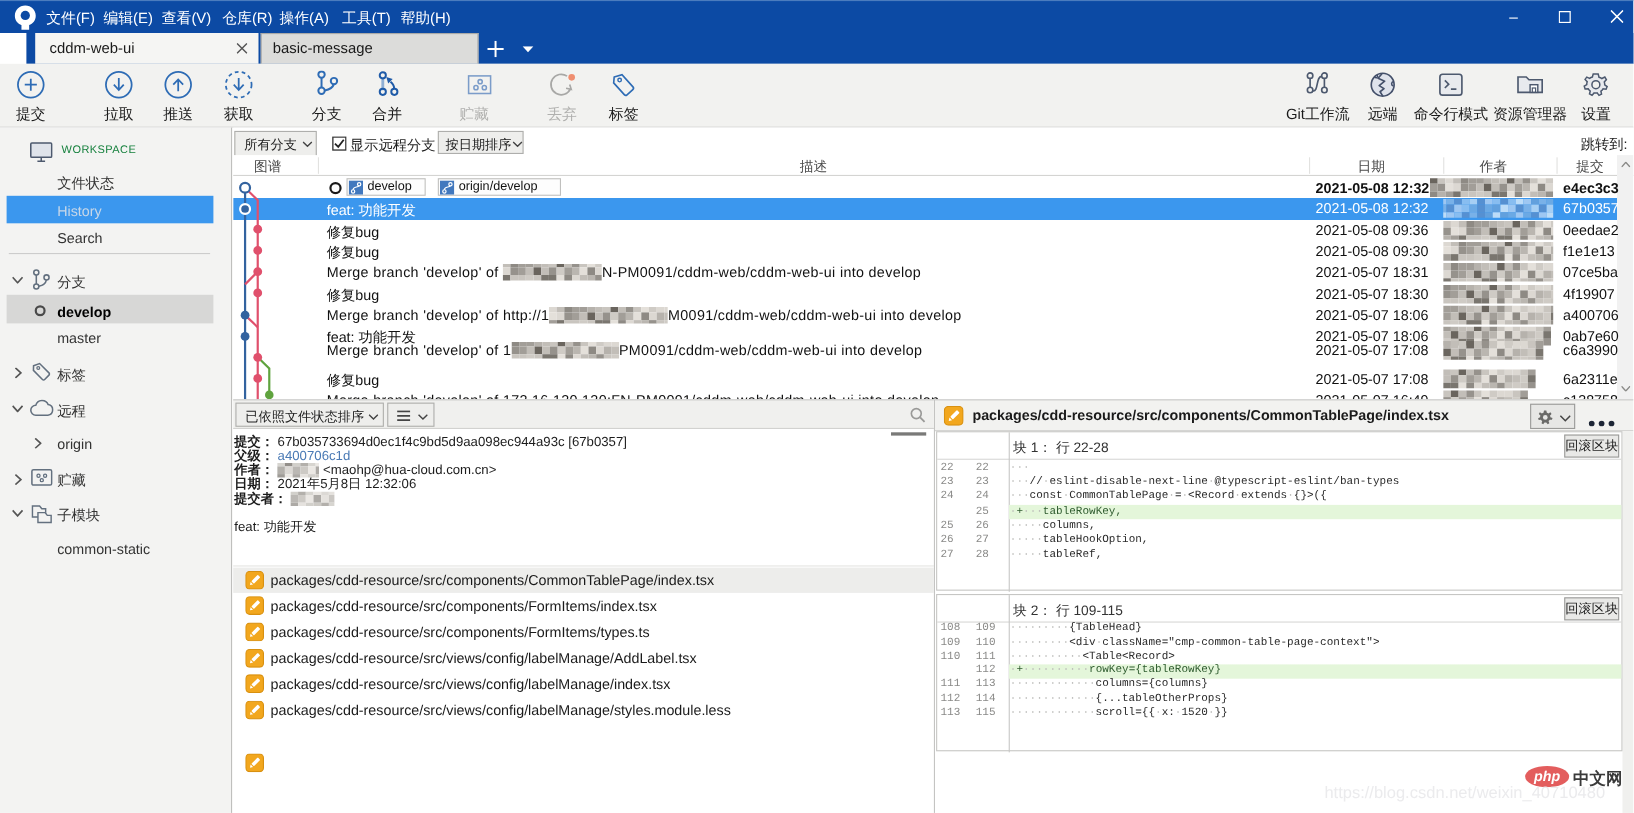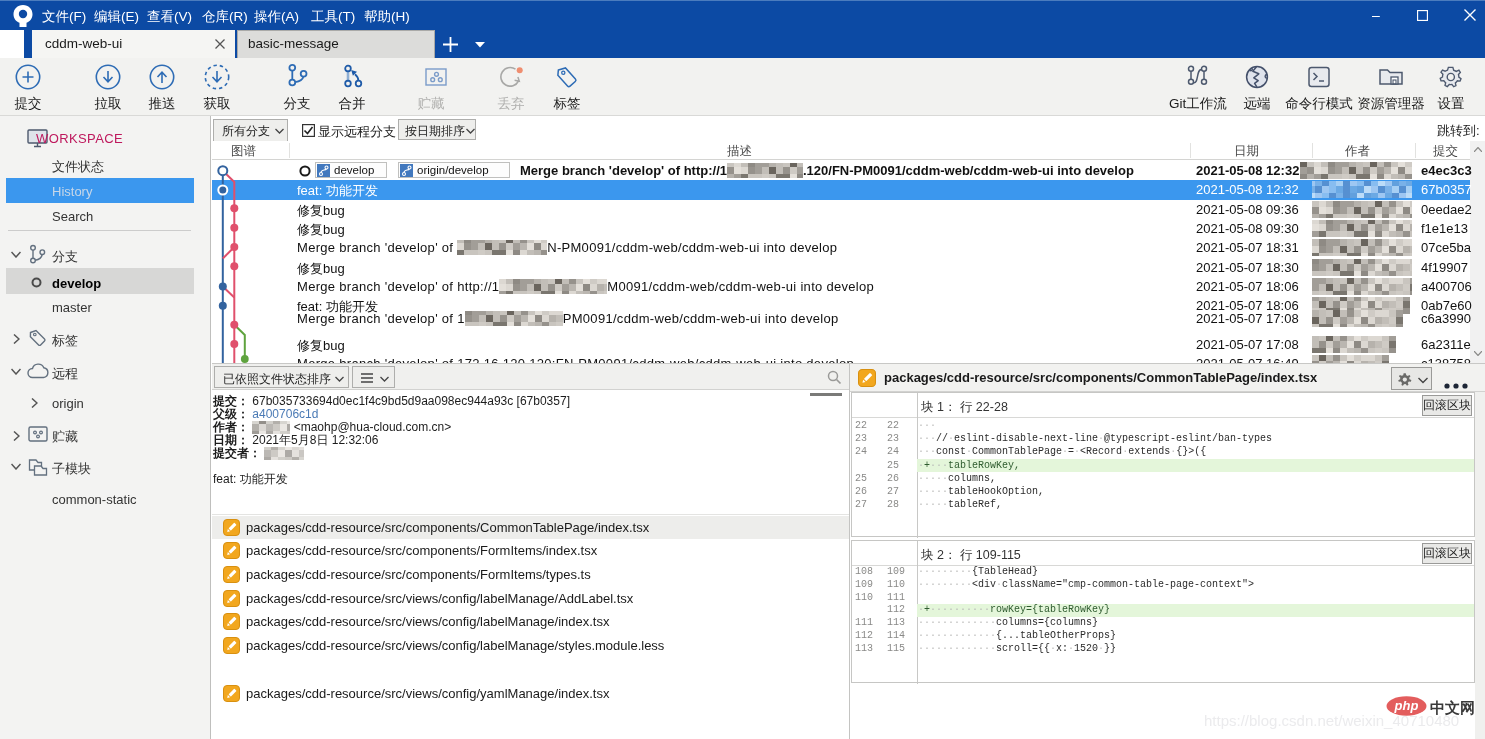--- a/index.html
+++ b/index.html
@@ -353,21 +353,21 @@
       </svg>
     <div class="tblabel">设置</div>
   </div>
 </div>
 
 <div class="abs" id="sidebar">
   <svg class="abs" style="left:27px;top:13px" width="21" height="19" viewBox="0 0 21 19">
       <rect x="1" y="1" width="19" height="13" rx="1" fill="#dfe3ea" stroke="#4d596e" stroke-width="1.4"></rect>
       <path d="M7 17.5 H14 M10.5 14 V17" stroke="#4d596e" stroke-width="1.4"></path>
     </svg>
-  <div class="sbrow" style="left:36px;top:15px;color:#be185d;font-size:13px;letter-spacing:0.4px">WORKSPACE</div>
+  <div class="sbrow" style="left:56px;top:15px;color:#15803d;font-size:10px;letter-spacing:0.4px">WORKSPACE</div>
   <div class="sbrow" style="left:52px;top:42px">文件状态</div>
   <div class="abs" style="left:6px;top:62px;width:188px;height:25px;background:#3b97ee"></div>
   <div class="sbrow" style="left:52px;top:68px;color:#c7d7e8">History</div>
   <div class="sbrow" style="left:52px;top:93px">Search</div>
   <div class="abs" style="left:8px;top:114px;width:183px;height:1px;background:#ccc"></div>
   <svg class="abs" style="left:11px;top:135px" width="10" height="7">
       <path d="M0.5,1 L5,6 L9.5,1" fill="none" stroke="#555" stroke-width="1.5"></path>
     </svg>
   <svg class="abs" style="left:28px;top:128px" width="19" height="21" viewBox="0 0 19 21">
       <g fill="none" stroke="#63707f" stroke-width="1.4">
@@ -486,23 +486,20 @@
       <svg class="abs" style="left:1px;top:1px" width="13" height="13">
           <rect width="13" height="13" fill="#4178be"></rect>
           <g stroke="#fff" stroke-width="1.1" fill="none">
             <circle cx="4" cy="10" r="1.5"></circle>
             <circle cx="9.5" cy="3.5" r="1.5"></circle>
             <path d="M4 8.5 C4 5.5 8 6.5 9.5 5"></path>
           </g>
         </svg>
       <span class="abs" style="left:18px;top:1px">origin/develop</span>
       </span>
-    <span class="abs" style="left:308px;top:2px">Merge branch 'develop' of http://1<svg class="mosaic" width="76" height="15">
-          <use href="#mzg" x="-7" y="-3"></use>
-        </svg>.120/FN-PM0091/cddm-web/cddm-web-ui into develop</span>
     <span class="hcell-date">2021-05-08 12:32</span>
       <span class="hcell-hash">e4ec3c3</span>
     <svg class="amosaic" style="left:1088px" width="112" height="17">
         <use href="#mzg" x="0" y="-2"></use>
       </svg>
   </div>
   <div class="hrow hsel" style="top:20.3px">
     <span class="hcell-desc">feat: 功能开发</span>
     <span class="hcell-date">2021-05-08 12:32</span>
       <span class="hcell-hash">67b0357</span>
@@ -709,21 +706,20 @@
       <span class="fname">packages/cdd-resource/src/views/config/labelManage/styles.module.less</span>
     </div>
   <div class="frow" style="top:318.5px">
       <svg class="fico" width="17" height="17" viewBox="0 0 17 17">
         <rect x="0.5" y="0.5" width="16" height="16" rx="3.5" fill="#f2a71e" stroke="#d89010" stroke-width="1"></rect>
         <g transform="rotate(45 8.5 8.5)">
           <rect x="7" y="3" width="3.2" height="8.2" rx="0.6" fill="#fff"></rect>
           <path d="M7 12.2 L8.6 14.6 L10.2 12.2 Z" fill="#fff"></path>
         </g>
       </svg>
-      <span class="fname">packages/cdd-resource/src/views/config/yamlManage/index.tsx</span>
     </div>
 </div>
 
 <div class="abs" id="rpanel">
   <div id="rhead">
     <svg class="abs" style="left:8px;top:5px" width="18" height="18" viewBox="0 0 17 17">
         <rect x="0.5" y="0.5" width="16" height="16" rx="3.5" fill="#f2a71e" stroke="#d89010" stroke-width="1"></rect>
         <g transform="rotate(45 8.5 8.5)">
           <rect x="7" y="3" width="3.2" height="8.2" rx="0.6" fill="#fff"></rect>
           <path d="M7 12.2 L8.6 14.6 L10.2 12.2 Z" fill="#fff"></path>
@@ -771,20 +767,21 @@
     <div class="hunkhead" style="border-bottom:1px solid #d8d8d6;height:25px">
         <span style="position:absolute;left:69px;top:6px">块 2：  行 109-115</span>
         <div class="rollbtn">回滚区块</div>
       </div>
     <div class="gutline" style="left:64.5px;height:143px"></div>
     <div class="lnum lnum2" style="left:3px;top:25px">108<br>109<br>110</div>
     <div class="lnum lnum2" style="left:35px;top:25px">109<br>110<br>111<br>112<br>113<br>114<br>115</div>
     <div class="lnum lnum2" style="left:3px;top:76.2px">111<br>112<br>113</div>
     <div class="codeline" style="top:25px;padding-left:66px;height:12.8px;line-height:12.8px"><span class="ws">·········</span>{TableHead}</div>
     <div class="codeline" style="top:37.8px;padding-left:66px;height:12.8px;line-height:12.8px"><span class="ws">·········</span>&lt;div<span class="ws">·</span>className="cmp-common-table-page-context"&gt;</div>
+    <div class="codeline" style="top:50.6px;padding-left:66px;height:12.8px;line-height:12.8px"><span class="ws">···········</span>&lt;Table&lt;Record&gt;</div>
     <div class="codeline green" style="top:63.4px;padding-left:66px;height:12.8px;line-height:12.8px"><span class="ws">·</span>+<span class="ws">··········</span>rowKey={tableRowKey}</div>
     <div class="codeline" style="top:76.2px;padding-left:66px;height:12.8px;line-height:12.8px"><span class="ws">·············</span>columns={columns}</div>
     <div class="codeline" style="top:88.9px;padding-left:66px;height:12.8px;line-height:12.8px"><span class="ws">·············</span>{...tableOtherProps}</div>
     <div class="codeline" style="top:101.7px;padding-left:66px;height:12.8px;line-height:12.8px"><span class="ws">·············</span>scroll={{<span class="ws">·</span>x:<span class="ws">·</span>1520<span class="ws">·</span>}}</div>
   </div>
 
   <svg class="abs" style="left:536px;top:333px" width="41" height="20">
       <ellipse cx="20.5" cy="10" rx="20" ry="9.7" fill="#e35d5d"></ellipse>
       <text x="20.5" y="14" font-size="13" font-style="italic" font-weight="bold" fill="#fff" text-anchor="middle" font-family="Liberation Sans">php</text>
     </svg>

